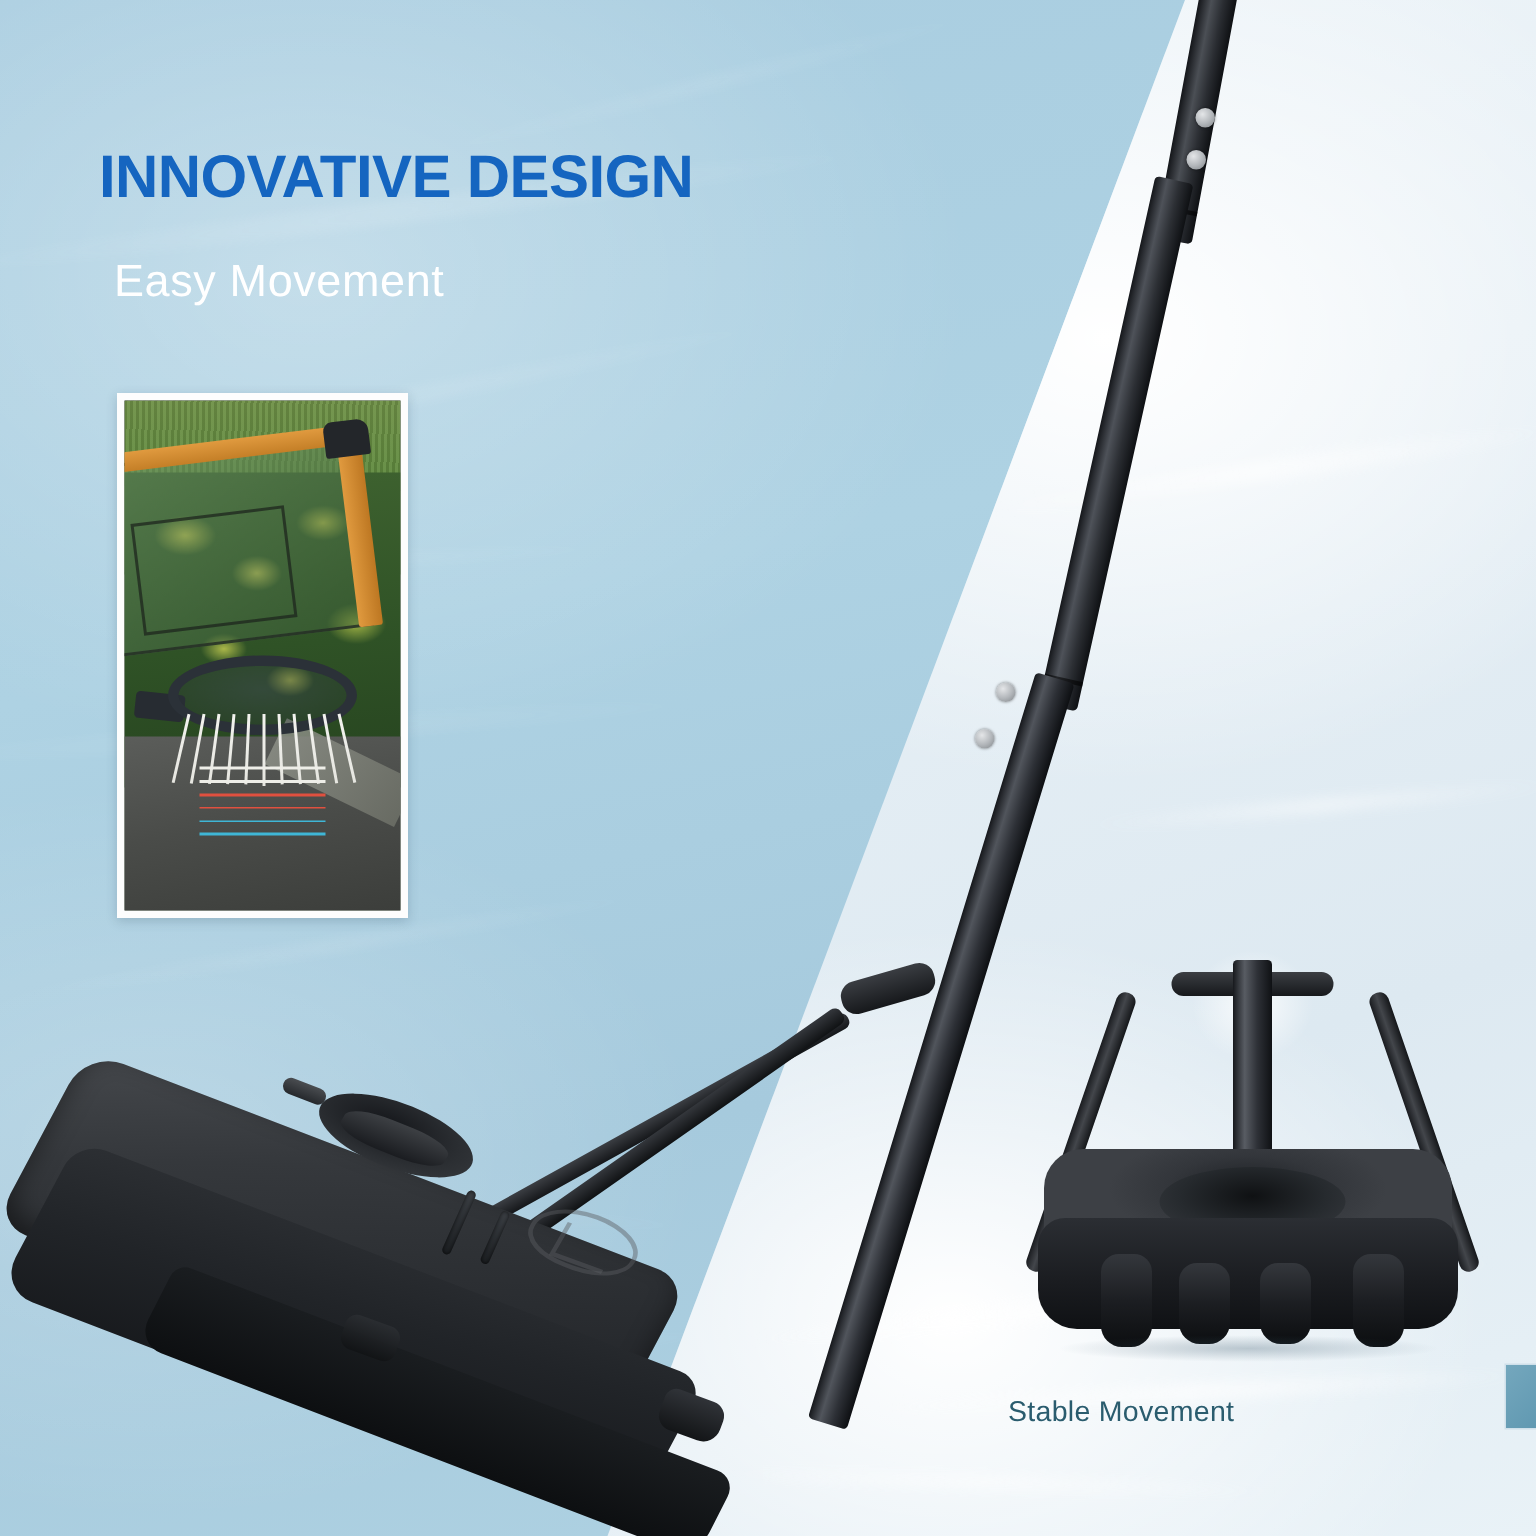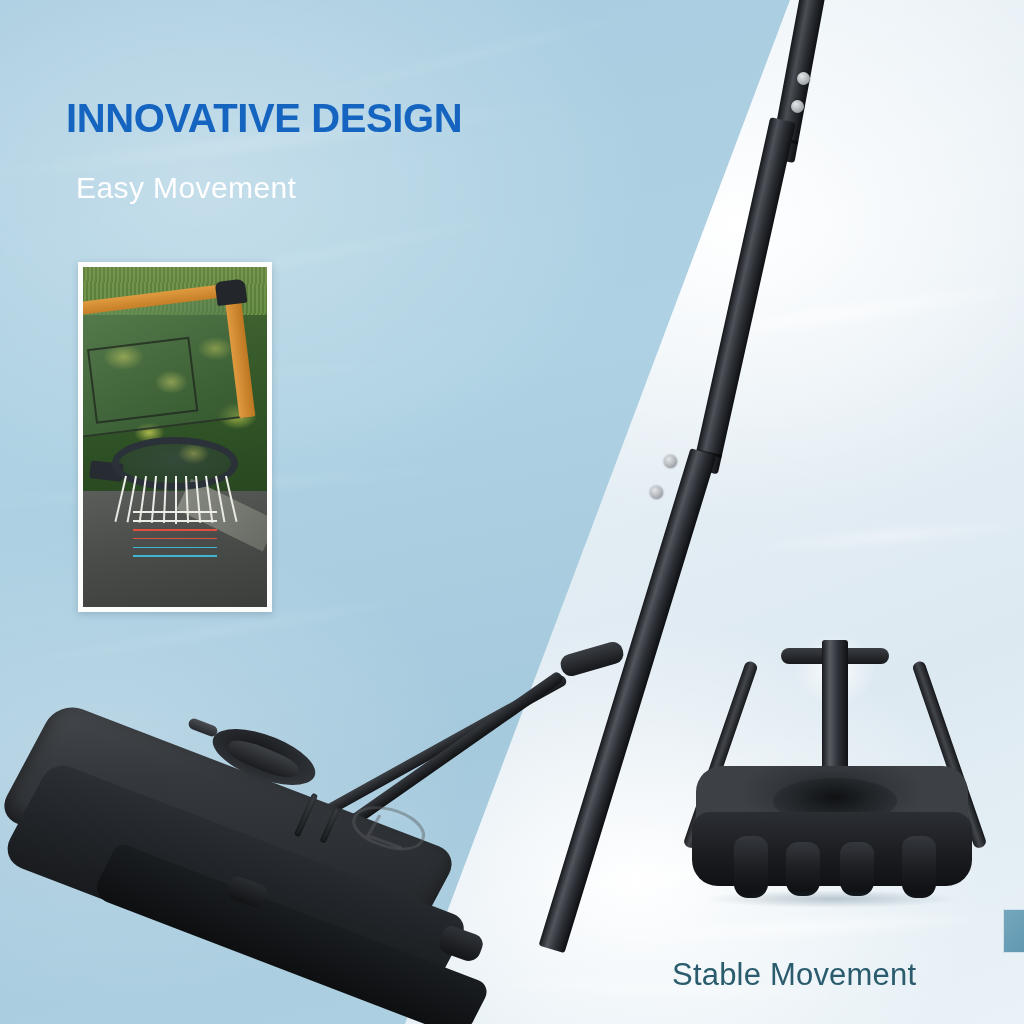--- a/index.html
+++ b/index.html
@@ -72,22 +72,22 @@
     color:#1565c0; line-height:1;
     white-space:nowrap;
   }
   .subhead {
     position:absolute; left:76px; top:173px;
     font-size:30px; font-weight:300; letter-spacing:.4px;
     color:#ffffff; line-height:1;
     white-space:nowrap;
   }
   .caption-stable {
-    position:absolute; left:672px; top:959px;
-    font-size:31px; font-weight:400; letter-spacing:.2px;
+    position:absolute; left:672px; top:932px;
+    font-size:19px; font-weight:400; letter-spacing:.2px;
     color:#2a5c6e; line-height:1;
     white-space:nowrap;
   }
 
   
   .edge-tab {
     position:absolute; left:1003px; top:909px;
     width:30px; height:44px;
     background:linear-gradient(135deg,#74a7bd 0%, #5e97b0 100%);
     border:1px solid #cfe0ea;

